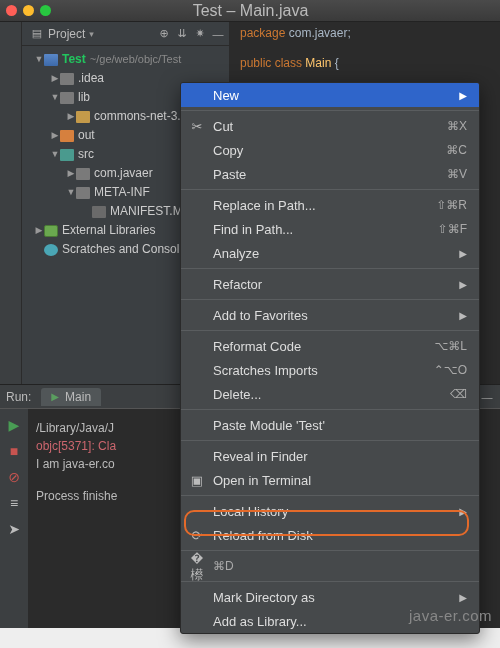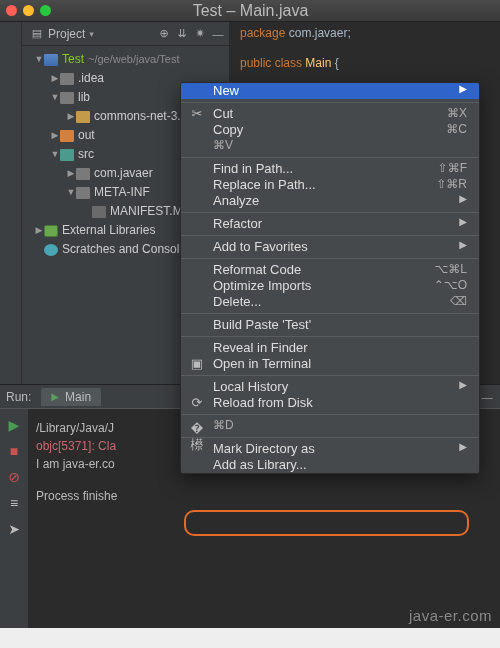--- a/index.html
+++ b/index.html
@@ -21,40 +21,40 @@
   .folder.blue { background:linear-gradient(#5a88c8,#3d6aaa); border-radius:1px;}
   .folder.gray { background:#7a7a7a; border-radius:1px;}
   .folder.orange { background:#d6803e; border-radius:1px;}
   .folder.teal { background:#4a9a8e; border-radius:1px;}
   .folder.jar { background:#c49a4a; border-radius:1px;}
   .folder.file { background:#6a6a6a; border-radius:1px;}
   .folder.mf { background:#6a6a6a; border-radius:1px;}
   .folder.stack { background:#6aa84f; border:1px solid #4a7a35; border-radius:2px;}
   .folder.scratch { background:#4aa6b5; border-radius:50%;}
   .tlabel{color:#ccc;}
-  .tlabel.bold{font-weight:400; color:#84cc16;}
+  .tlabel.bold{font-weight:700; color:#22c55e;}
   .tlabel.dim{color:#8a8a8a; font-size:11px; margin-left:4px;}
   .ind1{padding-left:12px;} .ind2{padding-left:28px;} .ind3{padding-left:44px;} .ind4{padding-left:60px;}
   .editor { flex:1; background:#2b2b2b; padding:4px 0 0 10px; font-family: Menlo, Consolas, monospace; font-size:12px; color:#a9b7c6; position:relative;}
   .kw-pkg{color:#cc7832;} .kw-pub{color:#cc7832;} .ident{color:#ffc66d;}
   .run-panel { position:absolute; left:0; bottom:20px; width:500px; height:220px; background:#2b2b2b; border-top:1px solid #555; display:flex;}
   .run-tab-header{position:absolute; left:0; bottom:240px; width:500px; height:24px; background:#3c3f41; border-top:1px solid #222; display:flex; align-items:center; padding-left:6px; gap:10px; font-size:12px;}
   .run-tab-header .tab{ background:#515658; padding:2px 10px; border-radius:3px 3px 0 0; display:flex; gap:6px; align-items:center;}
   .run-gutter{ width:28px; background:#3c3f41; display:flex; flex-direction:column; align-items:center; padding-top:8px; gap:10px;}
   .run-gutter .gi{ width:16px; height:16px; font-size:14px; display:flex; align-items:center; justify-content:center;}
   .play{color:#499c54;} .stop{color:#c75450;}
   .console{ flex:1; padding:10px 8px; font-family:Menlo,Consolas,monospace; font-size:12px; line-height:18px; color:#bbb;}
   .console .err{color:#cc666e;}
   .bottom-strip{position:absolute; left:0; bottom:0; width:500px; height:20px; background:#eeeeee;}
   .left-gutter{position:absolute; left:0; top:22px; bottom:20px; width:22px; background:#3c3f41; border-right:1px solid #2b2b2b; display:flex; flex-direction:column; align-items:center; padding-top:6px; gap:14px;}
   .left-gutter .li{font-size:13px; color:#aaa;}
   .left-gutter .bottom-group{position:absolute; bottom:6px; display:flex; flex-direction:column; gap:14px; align-items:center;}
   
   .ctxmenu{ position:absolute; left:180px; top:82px; width:300px; background:#46494b; border:1px solid #2a2a2a; box-shadow:0 6px 20px rgba(0,0,0,.5); font-size:13px; color:#ddd; border-radius:3px; overflow:hidden;}
-  .mrow{ display:flex; align-items:flex-start; height:16px; padding:0 12px 0 8px; gap:8px;}
+  .mrow{ display:flex; align-items:center; height:24px; padding:0 12px 0 8px; gap:8px;}
   .mrow.highlight{ background:#2f65ca; color:#fff;}
   .mrow .micon{ width:16px; text-align:center; color:#bbb; font-size:13px;}
   .mrow .mlabel{ flex:1; white-space:nowrap;}
   .mrow .short{ color:#aaa; font-size:12px;}
   .mrow .sub{ font-size:10px; color:#bbb;}
   .mrow.highlight .sub, .mrow.highlight .short{color:#fff;}
   .sep{ height:1px; background:#5a5d5f; margin:3px 0;}
   .callout{ position:absolute; border:2px solid #e46a2a; border-radius:10px; left:184px; top:510px; width:285px; height:26px; pointer-events:none;}
   .watermark{ position:absolute; right:8px; bottom:24px; color:#888; font-size:15px; font-family:Arial; letter-spacing:0.5px;}
 </style>
@@ -88,21 +88,21 @@
       <span class="ico">⊕</span>
       <span class="ico">⇊</span>
       <span class="ico">✷</span>
       <span class="ico">—</span>
     </div>
     <div class="tree">
       <div class="trow ind1">
         <span class="arrow">▼</span>
           <span class="folder blue"></span>
         <span class="tlabel bold">Test</span>
-        <span class="tlabel dim">~/ge/web/java/Test</span>
+        <span class="tlabel dim">~/ge/web/objc/Test</span>
       </div>
       <div class="trow ind2">
         <span class="arrow">▶</span>
           <span class="folder gray"></span>
         <span class="tlabel">.idea</span>
       </div>
       <div class="trow ind2">
         <span class="arrow">▼</span>
           <span class="folder gray"></span>
         <span class="tlabel">lib</span>
@@ -203,35 +203,36 @@
       <span class="mlabel">Cut</span>
       <span class="short">⌘X</span>
     </div>
   <div class="mrow">
       <span class="micon"></span>
       <span class="mlabel">Copy</span>
       <span class="short">⌘C</span>
     </div>
   <div class="mrow">
       <span class="micon"></span>
+      <span class="mlabel">Paste</span>
       <span class="short">⌘V</span>
     </div>
   <div class="sep"></div>
+  <div class="mrow">
+      <span class="micon"></span>
+      <span class="mlabel">Replace in Path...</span>
+      <span class="short">⇧⌘R</span>
+    </div>
   <div class="mrow">
       <span class="micon"></span>
       <span class="mlabel">Find in Path...</span>
       <span class="short">⇧⌘F</span>
     </div>
   <div class="mrow">
       <span class="micon"></span>
-      <span class="mlabel">Replace in Path...</span>
-      <span class="short">⇧⌘R</span>
-    </div>
-  <div class="mrow">
-      <span class="micon"></span>
       <span class="mlabel">Analyze</span>
       <span class="sub">▶</span>
     </div>
   <div class="sep"></div>
   <div class="mrow">
       <span class="micon"></span>
       <span class="mlabel">Refactor</span>
       <span class="sub">▶</span>
     </div>
   <div class="sep"></div>
@@ -241,32 +242,32 @@
       <span class="sub">▶</span>
     </div>
   <div class="sep"></div>
   <div class="mrow">
       <span class="micon"></span>
       <span class="mlabel">Reformat Code</span>
       <span class="short">⌥⌘L</span>
     </div>
   <div class="mrow">
       <span class="micon"></span>
-      <span class="mlabel">Optimize Imports</span>
+      <span class="mlabel">Scratches Imports</span>
       <span class="short">⌃⌥O</span>
     </div>
   <div class="mrow">
       <span class="micon"></span>
       <span class="mlabel">Delete...</span>
       <span class="short">⌫</span>
     </div>
   <div class="sep"></div>
   <div class="mrow">
       <span class="micon"></span>
-      <span class="mlabel">Build Paste 'Test'</span>
+      <span class="mlabel">Paste Module 'Test'</span>
     </div>
   <div class="sep"></div>
   <div class="mrow">
       <span class="micon"></span>
       <span class="mlabel">Reveal in Finder</span>
     </div>
   <div class="mrow">
       <span class="micon">▣</span>
       <span class="mlabel">Open in Terminal</span>
     </div>

